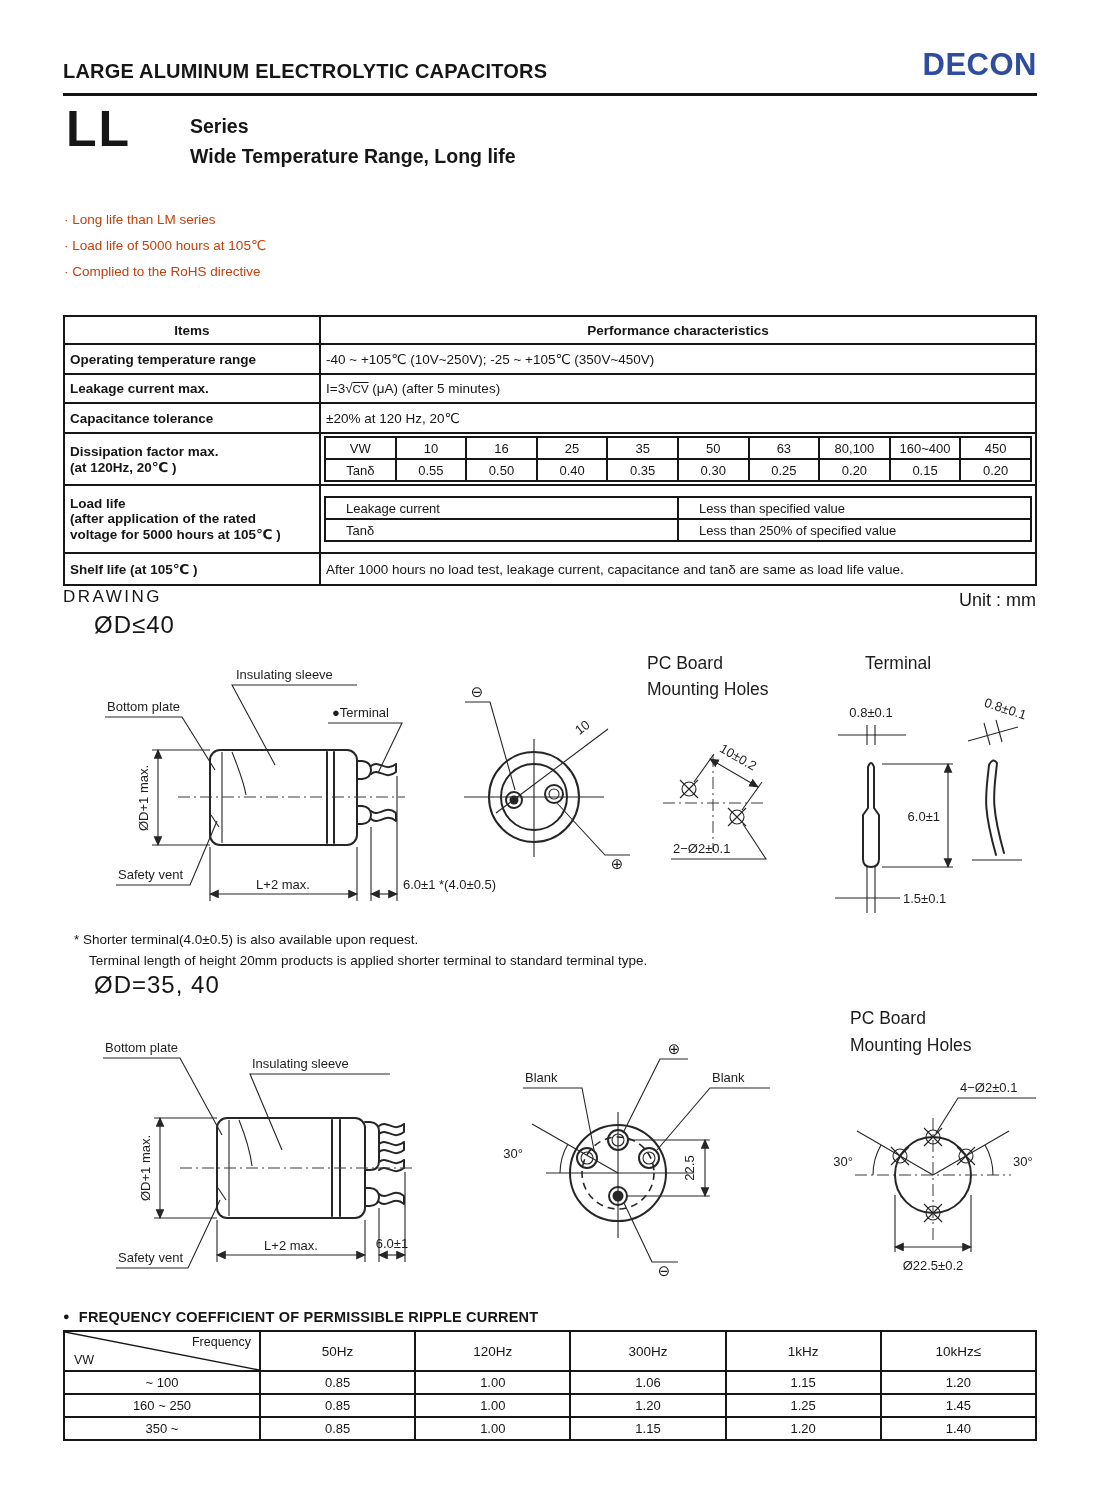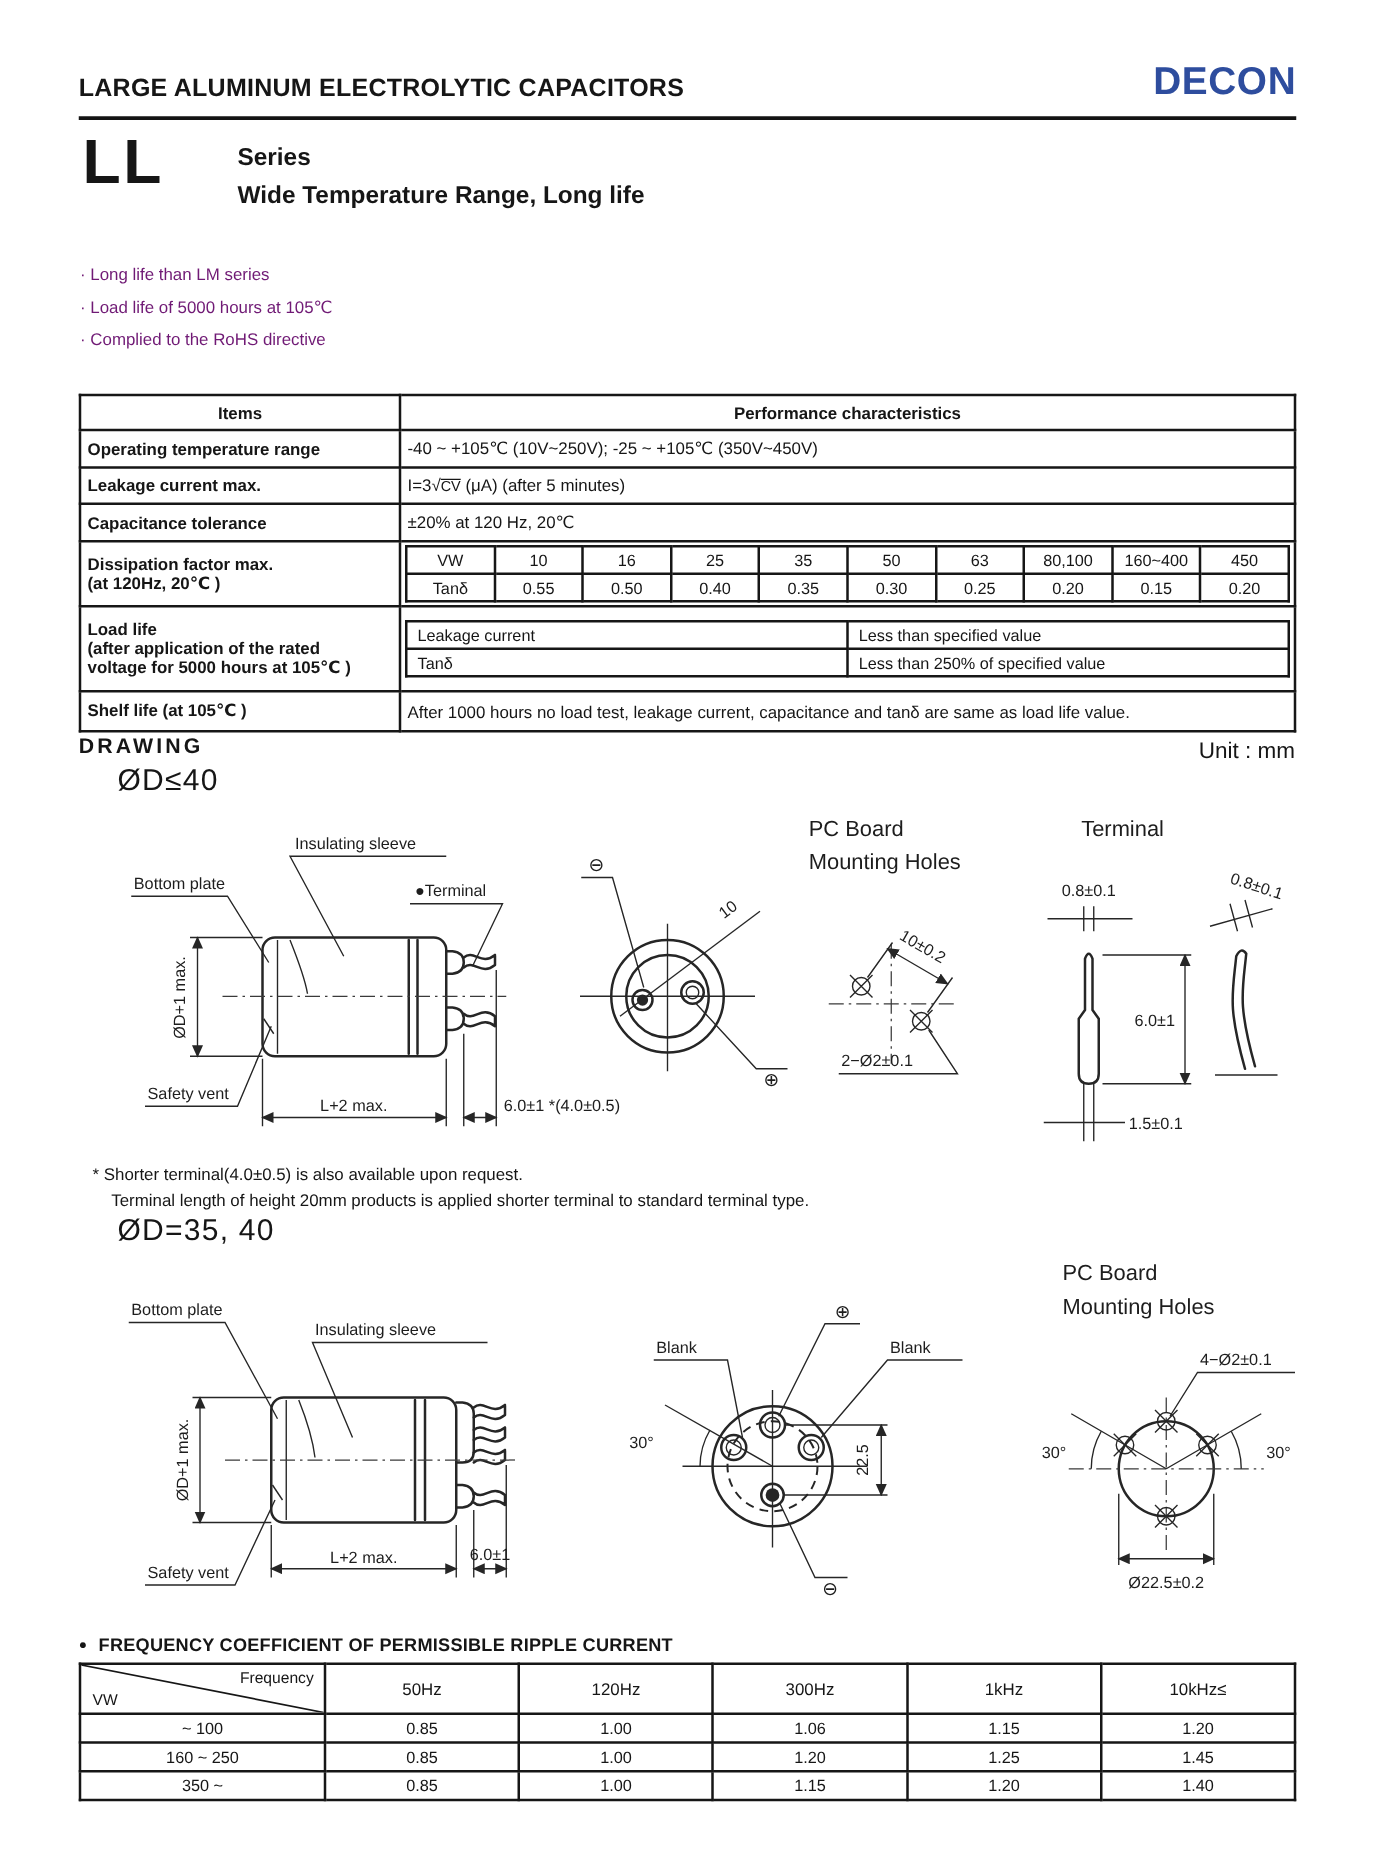--- a/index.html
+++ b/index.html
@@ -9,38 +9,38 @@
 
   
   .doc-title{left:63px;top:60px;font-size:20px;font-weight:bold;letter-spacing:.2px;}
   .brand{top:47px;right:63px;font-size:31px;font-weight:bold;color:#2e4d9e;letter-spacing:.5px;}
   .rule{left:63px;top:93px;width:974px;height:3px;background:#141414;}
 
   
   .series-code{left:66px;top:100px;font-size:50px;font-weight:bold;letter-spacing:2px;}
   .series-name{left:190px;top:111px;font-size:19.5px;font-weight:bold;line-height:30px;}
 
-  .features{left:64px;top:207px;font-size:13.5px;line-height:26px;color:#701a75;}
+  .features{left:64px;top:207px;font-size:13.5px;line-height:26px;color:#c2410c;}
 
   
   .spec-table{left:63px;top:315px;}
   table{border-collapse:collapse;}
   .outer{width:974px;table-layout:fixed;}
   .outer>tbody>tr>td{border:2px solid #161616;font-size:13.5px;padding:1px 5px;vertical-align:middle;}
   .outer .lbl{font-weight:bold;}
   .outer .hd{text-align:center;font-weight:bold;}
   .host{padding:2px 3px !important;}
   .nested{width:100%;}
   .nested td{border:2px solid #161616;text-align:center;font-size:13px;height:20px;padding:0 2px;}
   .diss{table-layout:fixed;}
-  .load td{text-align:left;padding-left:8px;}
+  .load td{text-align:left;padding-left:20px;}
   .ovl{text-decoration:overline;font-size:11.5px;}
 
   
-  .drawing-h{left:63px;top:587px;font-size:17px;font-weight:bold;letter-spacing:2.5px;}
+  .drawing-h{left:63px;top:587px;font-size:17px;font-weight:normal;letter-spacing:2.5px;}
   .unit{top:590px;right:64px;font-size:18px;}
   .dia-title1{left:94px;top:611px;font-size:24px;letter-spacing:1px;}
   .svg-wrap1{left:60px;top:645px;width:980px;height:285px;}
   .note{left:74px;top:929px;font-size:13.5px;line-height:21px;}
   .note .in{margin-left:15px;}
   .dia-title2{left:94px;top:971px;font-size:24px;letter-spacing:1px;}
   .svg-wrap2{left:60px;top:1000px;width:980px;height:305px;}
 
   
   svg text{fill:#1d1d1d;font-size:13px;font-family:"Liberation Sans","DejaVu Sans",sans-serif;}

